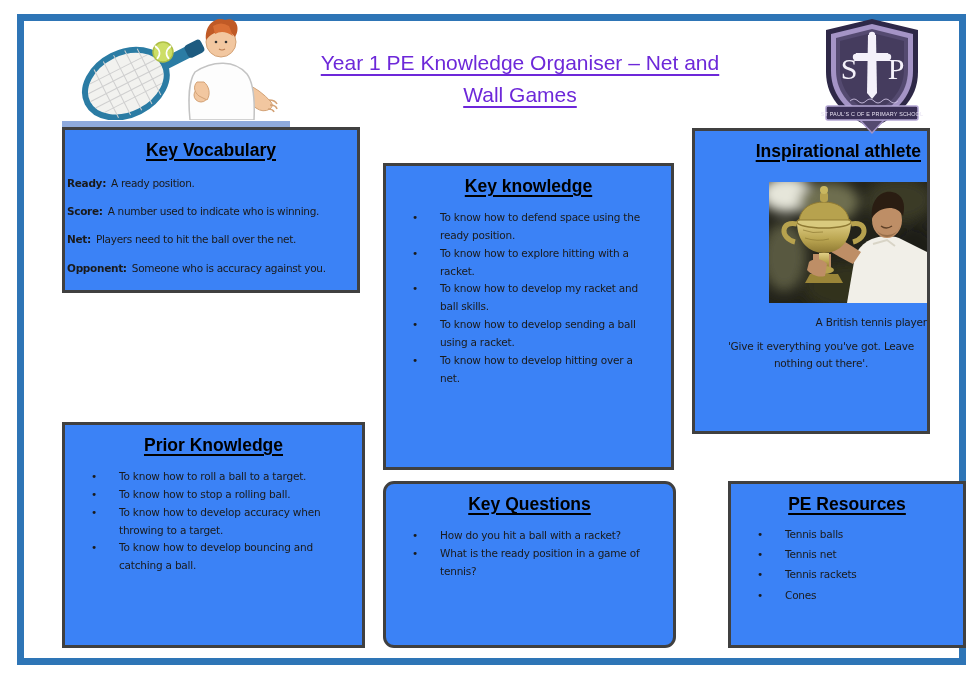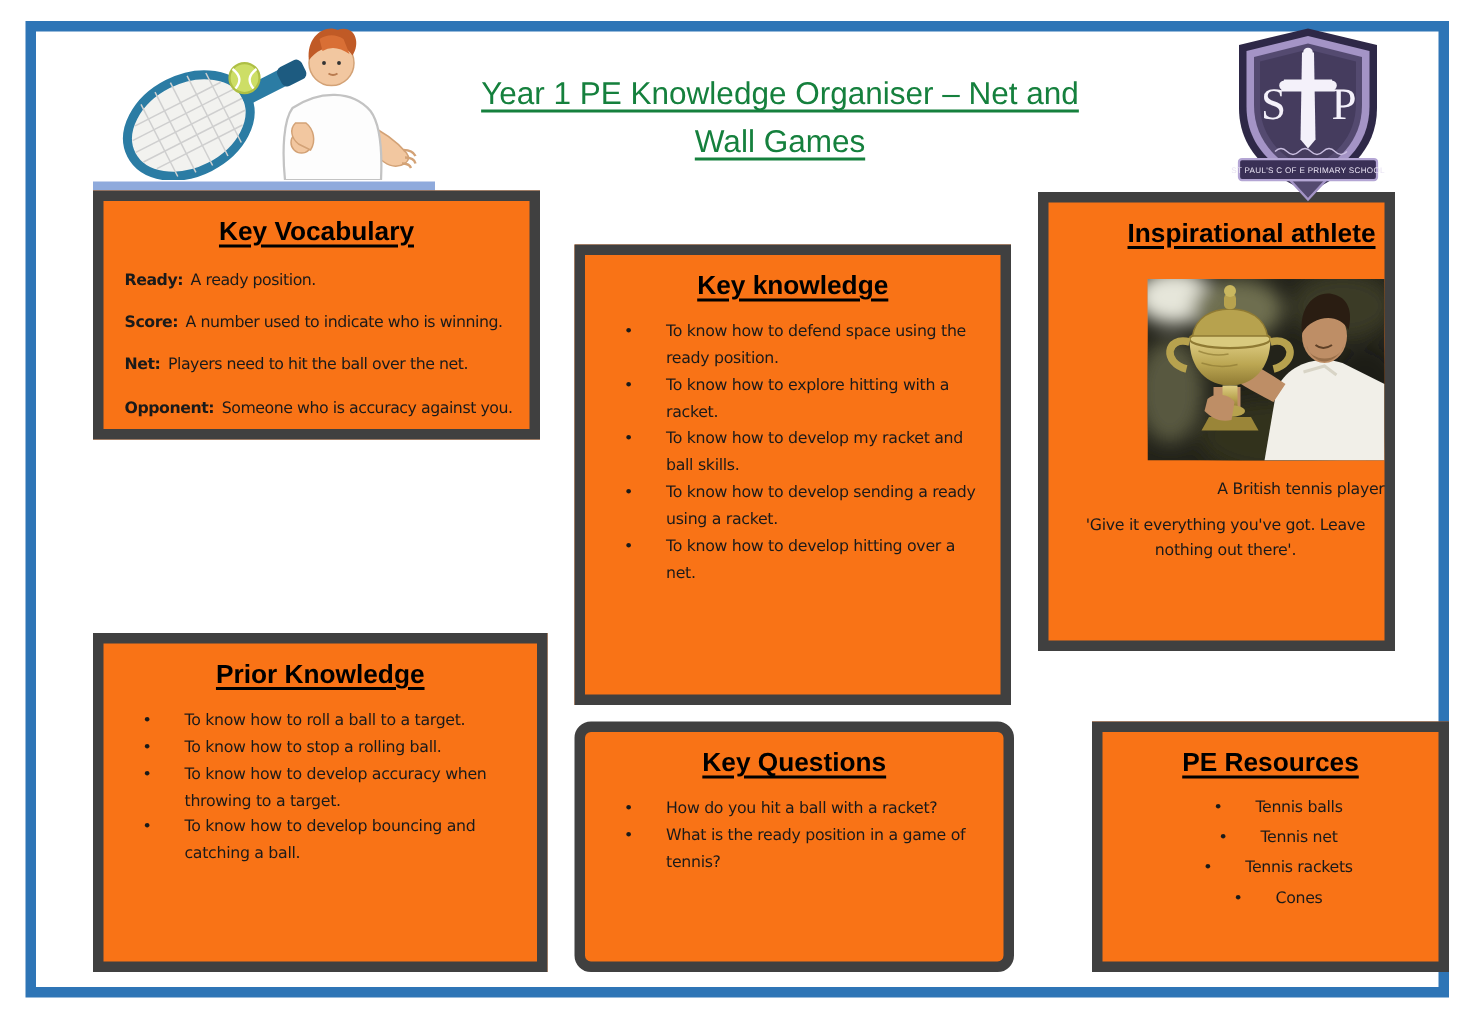--- a/index.html
+++ b/index.html
@@ -5,48 +5,48 @@
   html,body{margin:0;padding:0;background:#ffffff;}
   body{width:976px;height:679px;position:relative;overflow:hidden;
        font-family:"DejaVu Sans",sans-serif;color:#1a1a1a;}
 
   .page-frame{position:absolute;left:17px;top:14px;right:10px;bottom:14px;
               border:7px solid #2E75B6;pointer-events:none;}
 
   
   .title{position:absolute;left:280px;top:47px;width:480px;text-align:center;
          font-family:"Liberation Sans",sans-serif;font-size:21px;font-weight:400;
-         line-height:32px;color:#15803d;}
+         line-height:32px;color:#6d28d9;}
   .title div{display:inline-block;text-decoration:underline;
              text-decoration-thickness:1.5px;text-underline-offset:4px;}
   .title div:first-child{display:block;}
 
   
-  .box{position:absolute;background:#f97316;border:7px solid #404040;box-sizing:border-box;}
+  .box{position:absolute;background:#3b82f6;border:3px solid #404040;box-sizing:border-box;}
   .box h2{font-family:"Liberation Sans",sans-serif;font-size:17.5px;font-weight:700;
           text-align:center;margin:10px 6px 0;color:#000;
           text-decoration:underline;text-decoration-thickness:2px;text-underline-offset:3px;}
   #box-key-vocabulary{left:62px;top:127px;width:298px;height:166px;}
   #vocab-accent-bar{position:absolute;left:62px;top:121px;width:228px;height:6px;background:#8FAADC;}
   #box-key-knowledge{left:383px;top:163px;width:291px;height:307px;}
   #box-athlete{left:692px;top:128px;width:238px;height:306px;display:flex;flex-direction:column;align-items:flex-end;}
   #box-prior-knowledge{left:62px;top:422px;width:303px;height:226px;}
   #box-key-questions{left:383px;top:481px;width:293px;height:167px;border-radius:11px;}
   #box-pe-resources{left:692px;top:481px;width:238px;height:167px;margin-left:36px;}
 
   
-  .vocab-list{padding:15px 10px 0 14px;}
+  .vocab-list{padding:15px 10px 0 2px;}
   .vocab-row{margin:0 0 14px;font-size:10.5px;letter-spacing:-0.3px;line-height:1.35;}
   .vocab-row .term{font-weight:700;margin-right:5px;}
 
   
   .bullets{padding:12px 16px 0 22px;}
   .b-row{display:flex;font-size:10.5px;letter-spacing:-0.2px;line-height:1.7;}
   .b-row::before{content:"\2022";flex:none;width:14px;margin-right:18px;text-align:center;}
-  .bullets.tight .b-row{line-height:1.45;margin-bottom:5px;justify-content:center;}
+  .bullets.tight .b-row{line-height:1.45;margin-bottom:5px;}
 
   
   .photo{margin-top:20px;flex:none;}
   .caption{margin-top:13px;font-size:10.5px;letter-spacing:-0.2px;text-align:center;}
   .quote{margin-top:10px;font-size:10.5px;letter-spacing:-0.2px;text-align:center;width:212px;line-height:1.6;}
 
   
   #clipart{position:absolute;left:73px;top:12px;}
   #crest{position:absolute;left:812px;top:15px;z-index:5;}
 </style>
@@ -146,21 +146,21 @@
 
       <div class="b-row">
         <span>To know how to explore hitting with a racket.</span>
       </div>
 
       <div class="b-row">
         <span>To know how to develop my racket and ball skills.</span>
       </div>
 
       <div class="b-row">
-        <span>To know how to develop sending a ready using a racket.</span>
+        <span>To know how to develop sending a ball using a racket.</span>
       </div>
 
       <div class="b-row">
         <span>To know how to develop hitting over a net.</span>
       </div>
     </div>
 </section>
 
 <section class="box" id="box-athlete">
   <h2>Inspirational athlete</h2>

